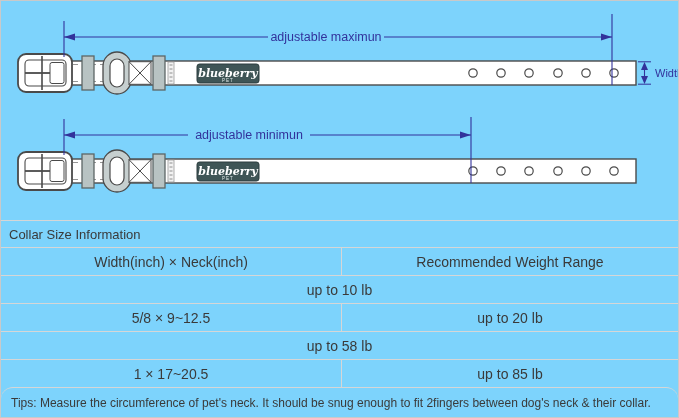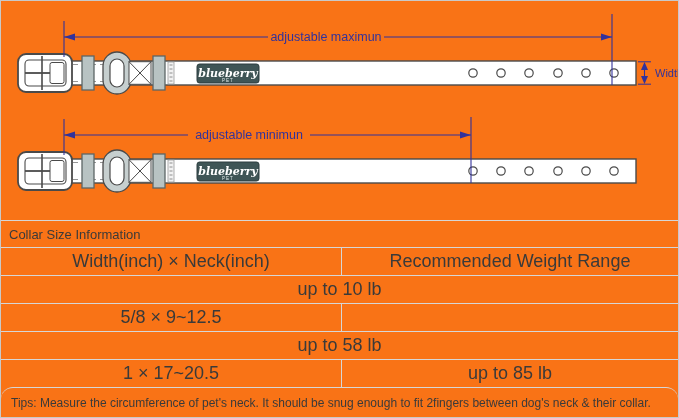--- a/index.html
+++ b/index.html
@@ -5,41 +5,41 @@
   * { margin: 0; padding: 0; box-sizing: border-box; }
   body {
     font-family: "Liberation Sans", sans-serif;
     background: #fff;
     width: 679px;
   }
   .page {
     width: 679px;
     height: 418px;
     border: 1px solid #c9c9c9;
-    background: #f97316;
+    background: #7dd3fc;
     overflow: hidden;
   }
   .diagram-wrap { width: 677px; height: 219px; }
   svg text { font-family: "Liberation Sans", sans-serif; }
   .dim-text { fill: #32329b; font-size: 12.5px; }
   .width-text { fill: #32329b; font-size: 11px; }
   .brand-text { fill: #ffffff; font-size: 11px; font-style: italic; font-weight: bold;
                 font-family: "DejaVu Serif", serif; }
   .brand-sub { fill: #dfe8e8; font-size: 4.5px; letter-spacing: 1px; }
 
   .size-table { width: 677px; color: #3a3a3a; }
   .t-row { display: flex; border-top: 1px solid #d6d6d6; }
   .t-title {
     height: 27px; align-items: center; padding-left: 8px;
     font-size: 13px; display: flex;
   }
   .t-head, .t-data { height: 28px; }
   .cell {
     display: flex; align-items: center; justify-content: center;
-    font-size: 18px; height: 100%;
+    font-size: 14px; height: 100%;
   }
   .cell-left  { width: 341px; border-right: 1px solid #d6d6d6; }
   .cell-right { flex: 1; }
   .t-tips {
     height: 30px; display: flex; align-items: center;
     padding-left: 10px; font-size: 12px; border-radius: 12px;
   }
 </style>
 </head>
 <body>
@@ -131,20 +131,21 @@
       <div class="cell cell-left">Width(inch)  ×  Neck(inch)</div>
       <div class="cell cell-right">Recommended Weight Range</div>
     </div>
 
     <div class="t-row t-data">
       <div class="cell cell-right">up to 10 lb</div>
     </div>
 
     <div class="t-row t-data">
       <div class="cell cell-left">5/8 × 9~12.5</div>
+      <div class="cell cell-right">up to 20 lb</div>
     </div>
 
     <div class="t-row t-data">
       <div class="cell cell-right">up to 58 lb</div>
     </div>
 
     <div class="t-row t-data">
       <div class="cell cell-left">1 × 17~20.5</div>
       <div class="cell cell-right">up to 85 lb</div>
     </div>

